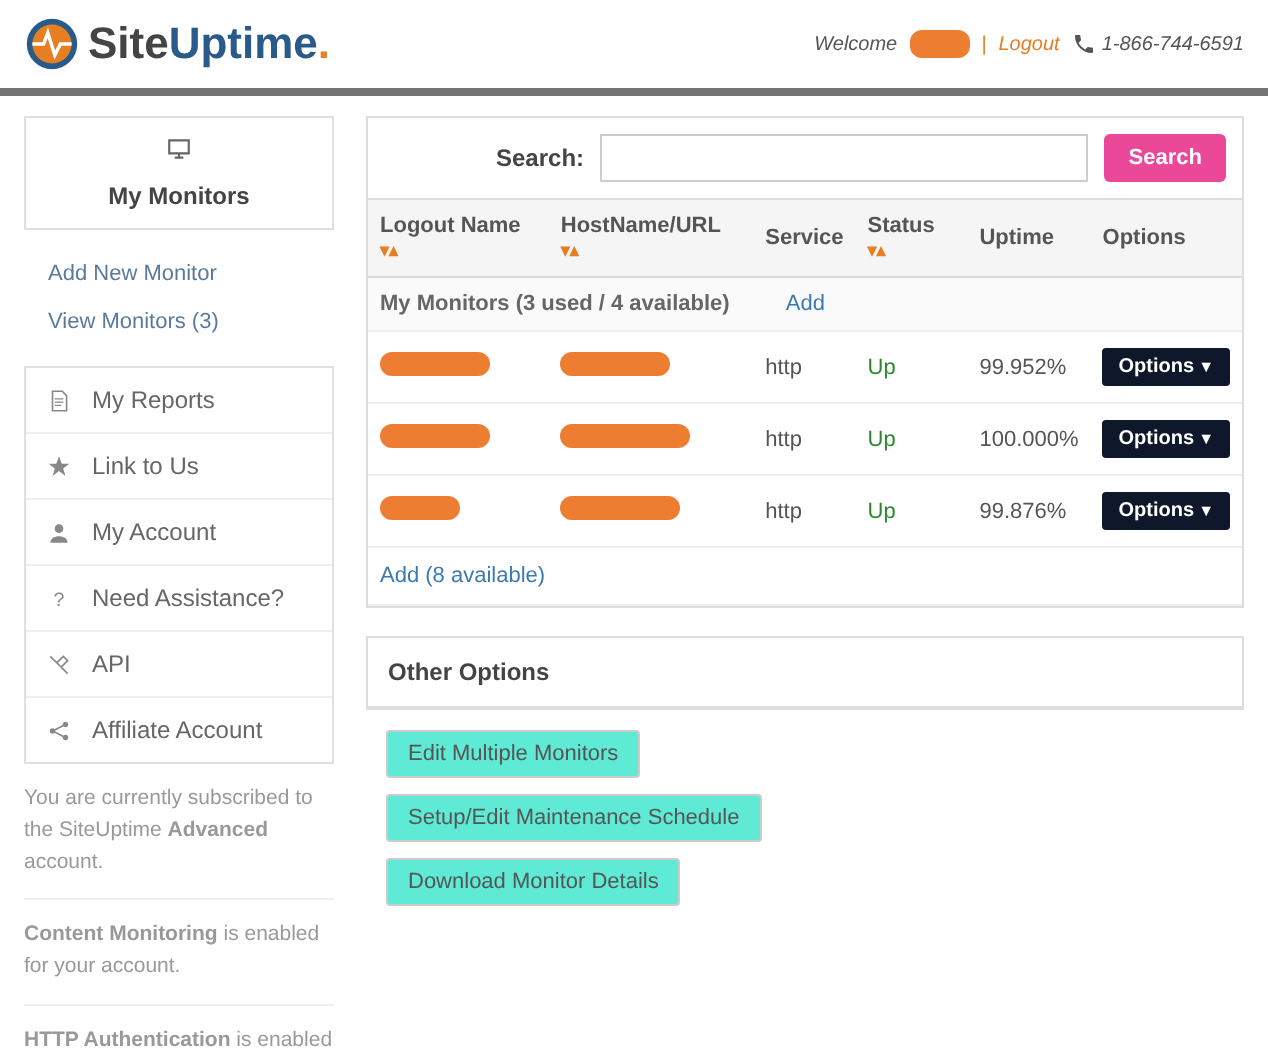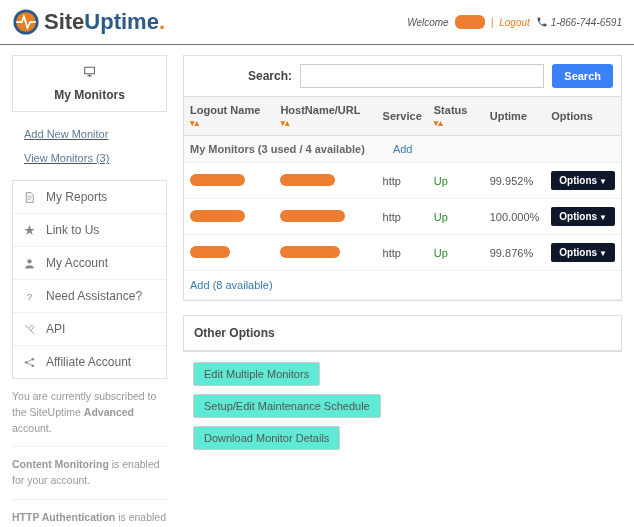--- a/index.html
+++ b/index.html
@@ -1,46 +1,46 @@
 <!DOCTYPE html>
 <html><head>
 <meta charset="utf-8">
 <style>
 * { box-sizing: border-box; margin: 0; padding: 0; }
 body { font-family: Arial, sans-serif; font-size: 12px; color: #555; background: #fff; width: 634px; }
-.header { display: flex; align-items: center; padding: 8px 12px; border-bottom: 1px solid #737373; gap: 43px; }
+.header { display: flex; align-items: center; padding: 8px 12px; border-bottom: 4px solid #737373; gap: 43px; }
 .logo { display: flex; align-items: center; gap: 4px; }
 .logo-icon { width: 28px; height: 28px; }
 .logo-text { font-size: 22px; font-weight: bold; }
 .logo-site { color: #444; }
 .logo-uptime { color: #2a5a8a; }
 .logo-dot { color: #e67e22; }
 .header-right { margin-left: auto; display: flex; align-items: center; gap: 6px; font-size: 10px; font-style: italic; }
 .header-right .redact { width: 30px; height: 14px; background: #ed7d31; border-radius: 6px; display: inline-block; }
 .logout { color: #e67e22; cursor: pointer; }
 .sep { color: #e67e22; }
 .phone { color: #555; display: flex; align-items: center; gap: 3px; }
 .phone svg { width: 12px; height: 12px; }
 .container { display: flex; padding: 10px 12px; gap: 16px; }
 .sidebar { width: 155px; flex-shrink: 0; }
 .side-box { border: 1px solid #e0e0e0; }
 .side-item { display: flex; align-items: center; gap: 10px; padding: 9px 10px; color: #666; cursor: pointer; border-bottom: 1px solid #eee; }
 .side-item:last-child { border-bottom: none; }
 .side-item svg { width: 13px; height: 13px; fill: #888; flex-shrink: 0; }
 .side-item.active { font-weight: bold; color: #444; flex-direction: column; }
-.side-sub { padding: 10px 0 10px 4px; text-decoration: underline; }
+.side-sub { padding: 10px 0 10px 4px; }
 .side-sub div { padding: 6px 8px; color: #5a7a9a; font-size: 11px; cursor: pointer; }
 .side-note { font-size: 10.5px; color: #999; padding: 10px 0; border-bottom: 1px solid #eee; line-height: 1.5; }
 .side-note:last-child { border-bottom: none; }
 .main { flex: 1; }
 .panel { border: 1px solid #ddd; }
 .search-row { display: flex; align-items: center; padding: 8px; gap: 8px; border-bottom: 1px solid #ddd; }
 .search-label { margin-left: 56px; font-weight: bold; color: #444; }
 .search-input { flex: 1; border: 1px solid #ccc; height: 24px; padding: 2px 6px; }
-.search-btn { background: #3b82f6; color: #fff; border: none; padding: 6px 12px; border-radius: 3px; font-size: 11px; font-weight: bold; cursor: pointer; }
+.search-btn { background: #ec4899; color: #fff; border: none; padding: 6px 12px; border-radius: 3px; font-size: 11px; font-weight: bold; cursor: pointer; }
 table { width: 100%; border-collapse: collapse; font-size: 11px; }
 th { text-align: left; padding: 7px 6px; background: #f5f5f5; border-bottom: 1px solid #ddd; font-weight: bold; color: #555; }
 th .sort { color: #e67e22; font-size: 9px; }
 .subhead td { padding: 7px 6px; background: #fafafa; border-bottom: 1px solid #eee; color: #666; font-weight: bold; }
 .subhead .add { color: #3a7ab0; font-weight: normal; cursor: pointer; margin-left: 25px; }
 tbody tr td { padding: 8px 6px; border-bottom: 1px solid #eee; }
 .redact-cell { width: 55px; height: 12px; background: #ed7d31; border-radius: 6px; display: inline-block; }
 .up { color: #2a8a2a; }
 .opt-btn { background: #0f172a; color: #fff; border: none; padding: 4px 8px; border-radius: 2px; font-size: 10px; font-weight: bold; cursor: pointer; }
 .opt-btn .caret { font-size: 8px; margin-left: 2px; }

